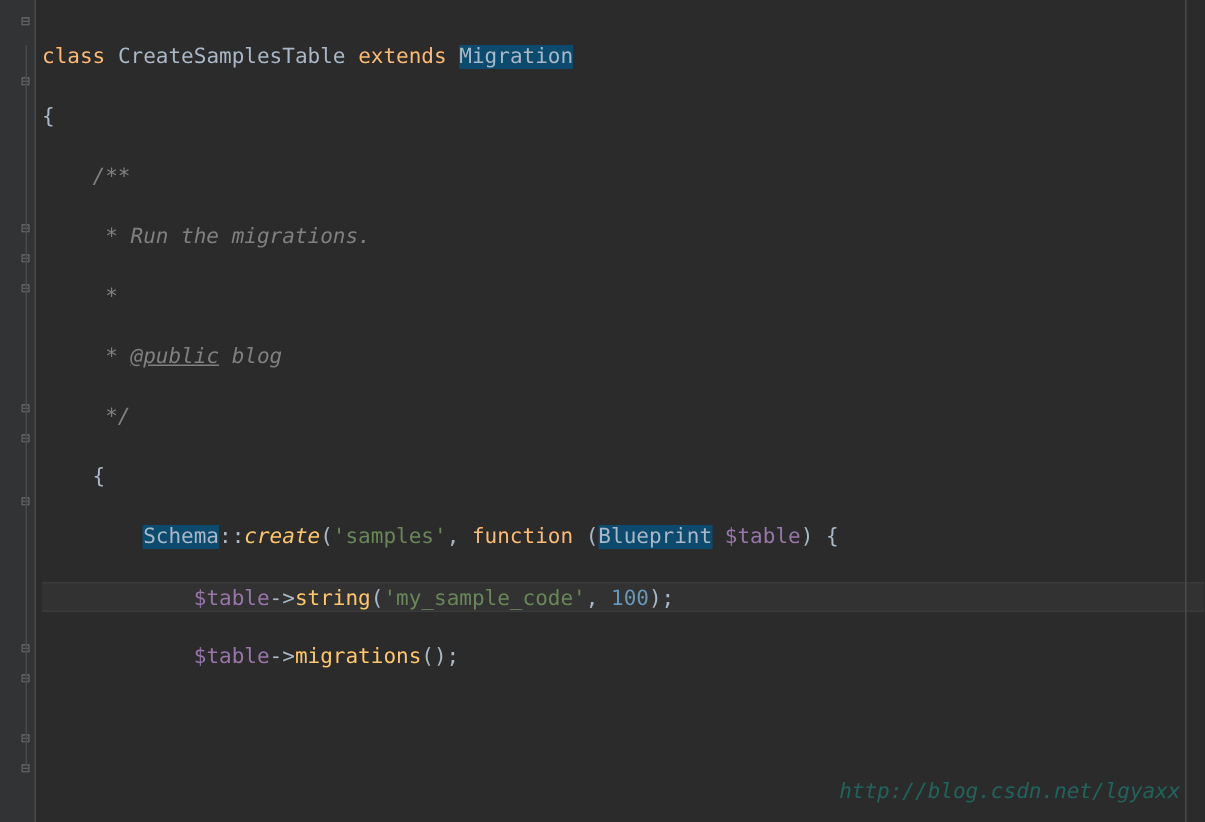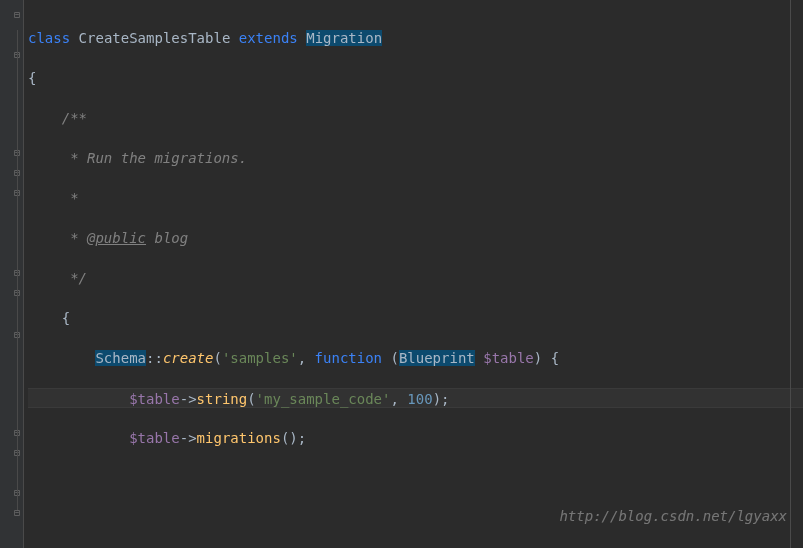--- a/index.html
+++ b/index.html
@@ -33,37 +33,37 @@
     }
     .code-area {
       flex: 1;
       padding: 8px 0 0 4px;
       line-height: 20px;
       white-space: pre;
       position: relative;
     }
     .line { height: 20px; display: block; }
     .line.highlighted { background: #323232; border-top: 1px solid #3a3a3a; border-bottom: 1px solid #3a3a3a; }
-    .kw { color: #3b82f6; }
+    .kw { color: #fdba74; }
     .fn-def { color: #ffc66d; }
     .str { color: #6a8759; }
     .num { color: #6897bb; }
     .comment { color: #808080; font-style: italic; }
     .doc-tag { color: #808080; font-style: italic; text-decoration: underline; }
     .class-name { color: #a9b7c6; }
     .hl-bg { background: #0c4a6e; }
     .fn-call-italic { color: #ffc66d; font-style: italic; }
     .method-call { color: #ffc66d; }
     .var { color: #9876aa; }
     .punct { color: #a9b7c6; }
     .watermark {
       position: absolute;
-      bottom: 24px;
+      bottom: 12px;
       right: 16px;
-      color: #e5e5e5;
+      color: #14b8a6;
       opacity: 0.4;
       font-size: 14px;
       font-style: italic;
     }
     .right-edge {
       position: absolute;
       right: 12px;
       top: 0;
       bottom: 0;
       width: 1px;

